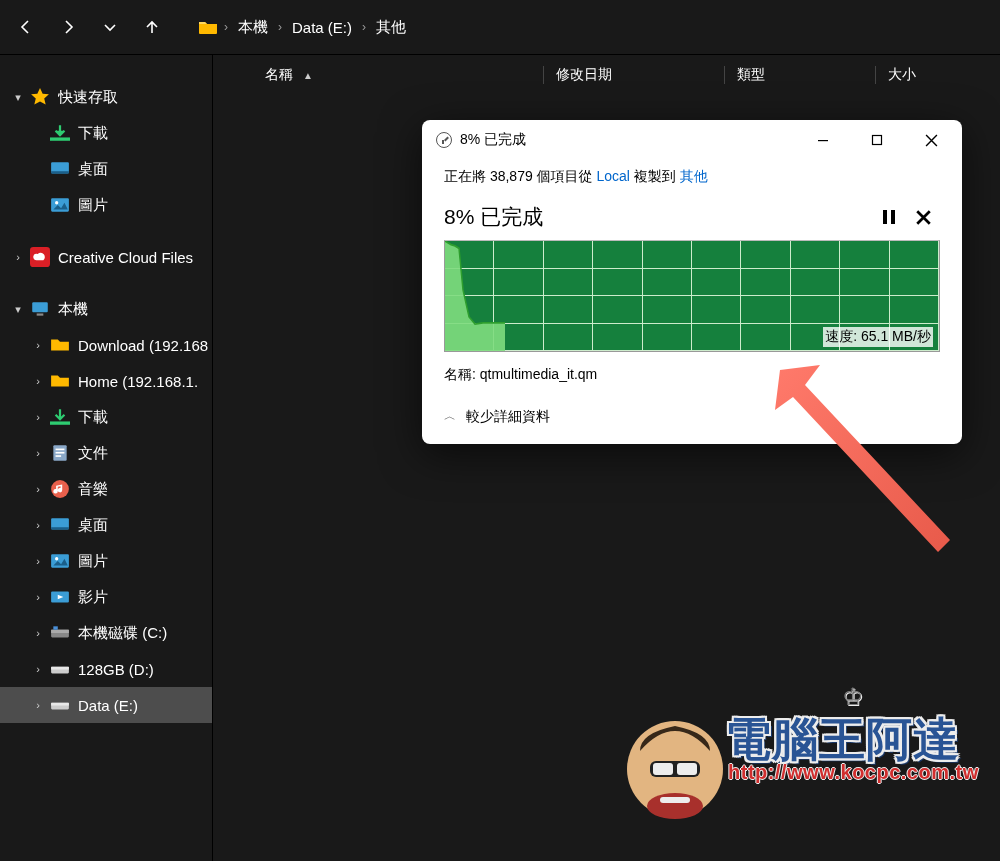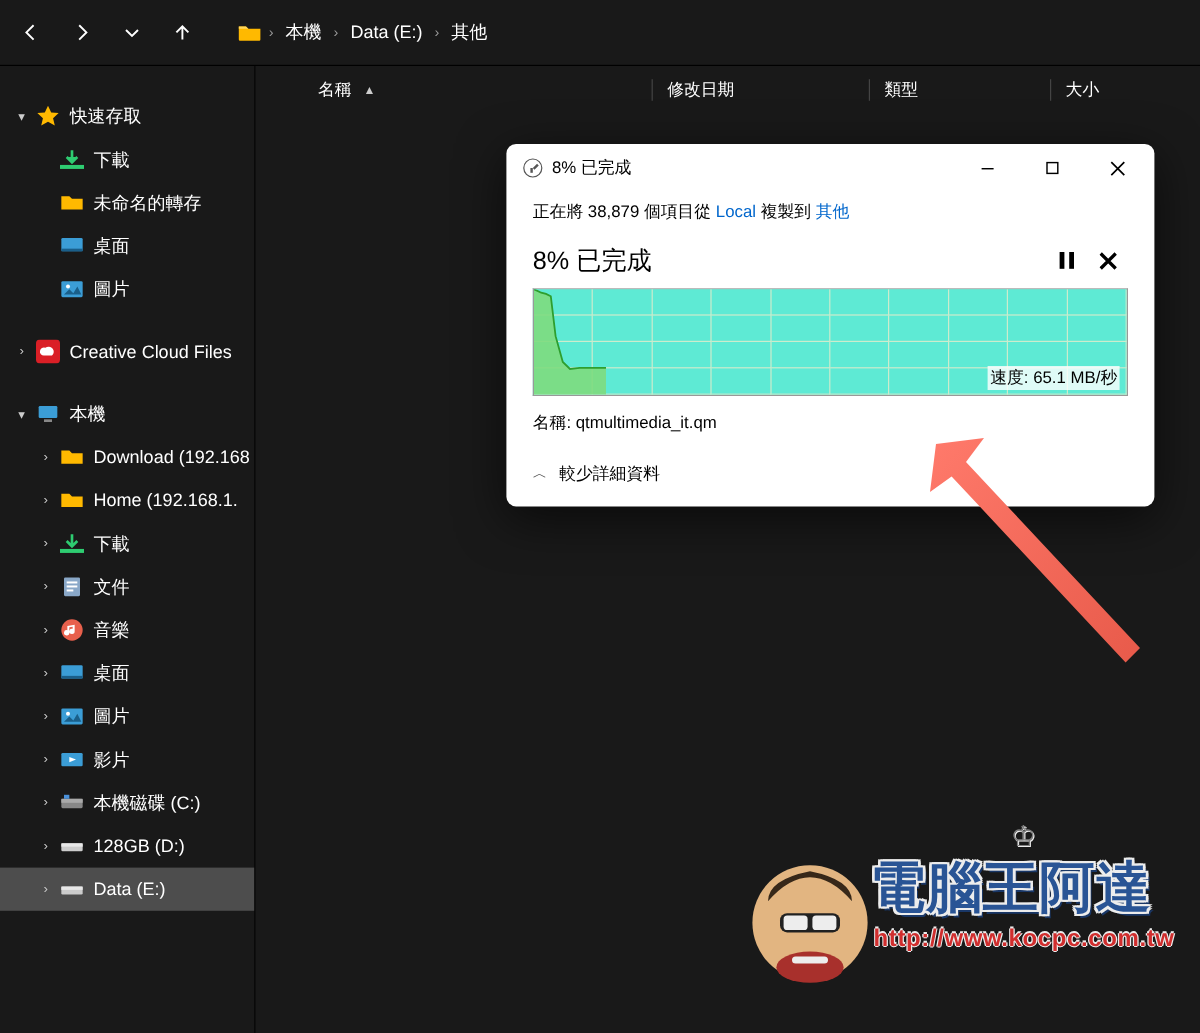--- a/index.html
+++ b/index.html
@@ -150,25 +150,25 @@
   .dlg-ctrl {
     width: 34px; height: 34px;
     display: flex; align-items: center; justify-content: center;
     cursor: pointer;
     font-weight: bold;
     font-size: 16px;
   }
 
   
   .chart {
-    height: 90px;
+    height: 112px;
     border: 1px solid #999;
     border-top: 1px solid #bbb;
     position: relative;
-    background: #5eead4;
+    background: #15803d;
     margin-bottom: 4px;
     overflow: hidden;
   }
   .chart-grid {
     position: absolute; inset: 0;
     display: grid;
     grid-template-columns: repeat(10, 1fr);
     grid-template-rows: repeat(4, 1fr);
   }
   .chart-grid div { border-right: 1px solid #cdeccc; border-bottom: 1px solid #cdeccc; }
@@ -222,21 +222,21 @@
     font-weight: 900;
     color: #2b5aa0;
     text-shadow: 2px 0 #fff, -2px 0 #fff, 0 2px #fff, 0 -2px #fff,
                  2px 2px #fff, -2px -2px #fff, 2px -2px #fff, -2px 2px #fff,
                  3px 3px 0 #1a3a6e;
     letter-spacing: 1px;
     white-space: nowrap;
   }
   .wm-text2 {
     position: absolute;
-    left: 108px; top: 70px;
+    left: 108px; top: 60px;
     font-size: 20px;
     font-weight: 700;
     color: #e03030;
     text-shadow: 1px 0 #fff, -1px 0 #fff, 0 1px #fff, 0 -1px #fff;
     letter-spacing: 0.5px;
     white-space: nowrap;
   }
   .wm-crown {
     position: absolute;
     left: 222px;
@@ -304,29 +304,20 @@
       <span class="tree-chevron"></span>
       <span class="tree-icon">
         <svg viewBox="0 0 18 18">
             <path fill="#2ECC71" d="M9 2v8M5 7l4 4 4-4" stroke="#2ECC71" stroke-width="2"></path>
             <rect y="13" width="18" height="3" fill="#2ECC71"></rect>
           </svg>
       </span>
       <span class="tree-label">下載</span>
     </div>
 
-    <div class="tree-item indent-1">
-      <span class="tree-chevron"></span>
-      <span class="tree-icon">
-        <svg viewBox="0 0 18 18">
-            <path fill="#FFB900" d="M1 4h6l2 2h8v8H1z"></path>
-          </svg>
-      </span>
-      <span class="tree-label">未命名的轉存</span>
-    </div>
 
     <div class="tree-item indent-1">
       <span class="tree-chevron"></span>
       <span class="tree-icon">
         <svg viewBox="0 0 18 18">
             <rect x="1" y="3" width="16" height="10" fill="#3B9DD6" rx="1"></rect>
             <rect x="1" y="11" width="16" height="2" fill="#1a5f8a"></rect>
           </svg>
       </span>
       <span class="tree-label">桌面</span>

